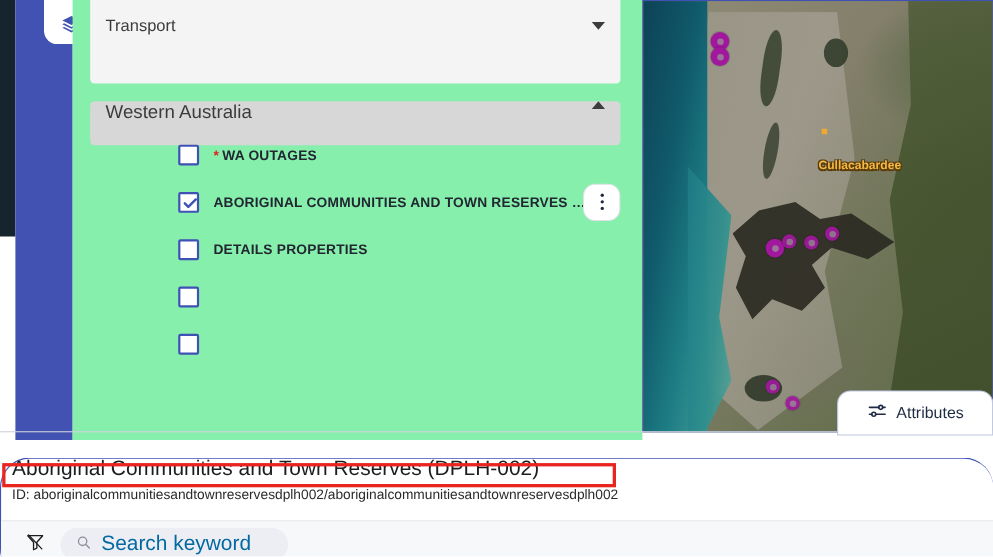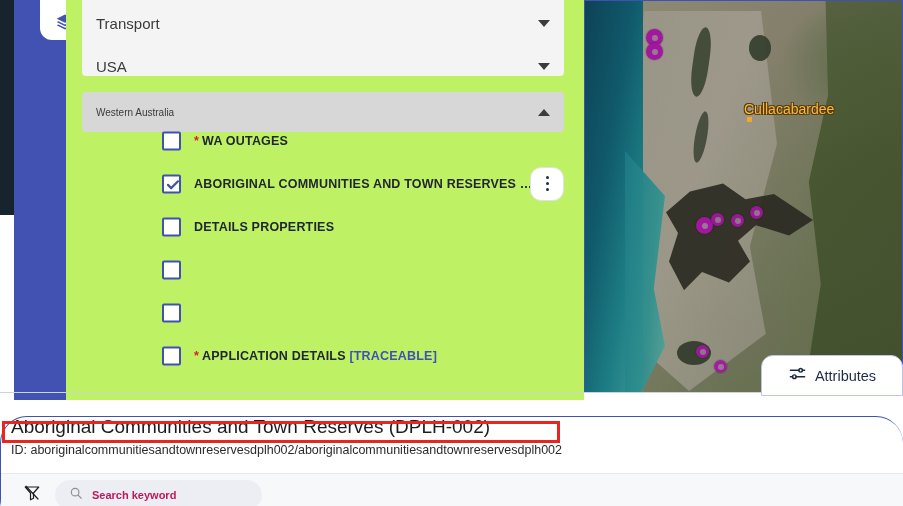--- a/index.html
+++ b/index.html
@@ -26,21 +26,21 @@
     position: absolute; left: 26px; top: -12px; width: 50px; height: 52px;
     background: #ffffff; border-radius: 12px;
     display: flex; align-items: flex-end; justify-content: center;
     padding-bottom: 8px;
   }
   .rail-tab svg { display: block; }
 
   
   .layers-panel {
     position: absolute; left: 66px; top: 0; width: 518px; height: 400px;
-    background: #bef264; overflow: hidden;
+    background: #86efac; overflow: hidden;
   }
   .group-collapsed-wrap {
     position: absolute; left: 16px; top: -16px; width: 482px; height: 92px;
     background: #f4f4f4; border-radius: 4px;
   }
   .group-head {
     position: absolute; left: 0; width: 482px; height: 46px;
     display: flex; align-items: center; padding: 0 14px 0 14px;
     font-size: 15px; color: #3b3b3b; cursor: pointer;
   }
@@ -48,22 +48,22 @@
   .caret {
     width: 0; height: 0; margin-left: auto;
     border-left: 6px solid transparent; border-right: 6px solid transparent;
   }
   .caret.down { border-top: 7px solid #3c3c3c; }
   .caret.up   { border-bottom: 7px solid #3c3c3c; }
 
   .group-expanded {
     position: absolute; left: 16px; top: 92px; width: 482px; height: 40px;
     background: #d7d7d7; border-radius: 4px;
-    display: flex; align-items: center; padding: 0 14px;
-    font-size: 10px; color: #3b3b3b; cursor: pointer;
+    display: flex; padding: 0 14px;
+    font-size: 17px; color: #3b3b3b; cursor: pointer;
   }
   .group-expanded .ghl { flex: 1; }
 
   
   .layer-list { position: absolute; left: 16px; top: 119px; width: 502px; }
   .layer-row {
     position: relative; height: 43px;
     display: flex; align-items: center; padding-left: 80px;
   }
   .cbox {
@@ -136,23 +136,24 @@
   .marker {
     position: absolute; width: 17px; height: 17px; border-radius: 50%;
     background: #a1179e; box-shadow: 0 0 0 1px rgba(0,0,0,.12);
   }
   .marker.sm { width: 13px; height: 13px; opacity: .92; }
   .marker .dot {
     position:absolute; left:50%; top:50%; transform:translate(-50%,-50%);
     width:6px; height:6px; border-radius:50%; background:#9a8f97; opacity:.8;
   }
   .map-label {
-    position: absolute; font-size: 14px; font-weight: normal; color: #f5b844;
+    position: absolute; font-size: 11px; font-weight: bold; color: #f5b844;
     text-shadow: -1px -1px 0 #5a3b06, 1px -1px 0 #5a3b06, -1px 1px 0 #5a3b06, 1px 1px 0 #5a3b06;
     white-space: nowrap;
+    margin-top: 44px;
   }
   .map-dot-sq { position:absolute; width:5px; height:5px; background:#f0a830; }
 
   .attributes-tab {
     position: absolute; left: 761px; top: 355px; width: 142px; height: 41px;
     background: #ffffff; border: 1px solid #bfc6df;
     border-top-left-radius: 12px; border-top-right-radius: 12px;
     display: flex; align-items: center; justify-content: center; gap: 8px;
     cursor: pointer; z-index: 6;
   }
@@ -180,21 +181,21 @@
   .toolbar {
     position: absolute; left: 0; top: 56px; width: 903px; height: 44px;
     background: #f7f8fa; border-top: 1px solid #e6e8ec; border-bottom: 1px solid #e6e8ec;
     display: flex; align-items: center; padding-left: 22px; gap: 14px;
   }
   .search-pill {
     display: flex; align-items: center; gap: 9px;
     width: 207px; height: 30px; border-radius: 16px; background: #eceef3;
     padding: 0 14px; cursor: text;
   }
-  .search-pill .ph { font-size: 11px; font-weight: bold; color: #be185d; }
+  .search-pill .ph { font-size: 19px; font-weight: normal; color: #0369a1; }
   .tb-strip {
     position: absolute; left: 0; top: 100px; width: 903px; height: 10px; background: #fff;
     border-bottom: 1px solid #e6e8ec;
   }
   .divider-h { position:absolute; left:0; top:392px; width:903px; height:1px; background:#cfd3dc; }
 </style>
 </head>
 <body>
 
 <div id="app">
@@ -210,24 +211,20 @@
         </svg>
       </span>
     </div>
   </div>
 
   <div class="layers-panel">
 
     <div class="group-collapsed-wrap">
       <div class="group-head" style="top:16px;">
         <span class="ghl">Transport</span>
-        <span class="caret down"></span>
-      </div>
-      <div class="group-head" style="top:59px;">
-        <span class="ghl">USA</span>
         <span class="caret down"></span>
       </div>
     </div>
 
     <div class="group-expanded">
       <span class="ghl">Western Australia</span>
       <span class="caret up"></span>
     </div>
 
     <div class="layer-list">
@@ -259,27 +256,20 @@
       </div>
 
       <div class="layer-row">
         <span class="cbox"></span>
       </div>
 
       <div class="layer-row">
         <span class="cbox"></span>
       </div>
 
-      <div class="layer-row">
-        <span class="cbox"></span>
-        <span class="layer-label">
-          <span class="req-star">*</span><span>APPLICATION DETAILS</span>
-          <span class="traceable">[TRACEABLE]</span>
-        </span>
-      </div>
 
     </div>
   </div>
 
   <div class="map">
     <div class="map-canvas">
       <div class="land"></div>
       <div class="hills"></div>
       <div class="urban"></div>
       <div class="ocean"></div>

